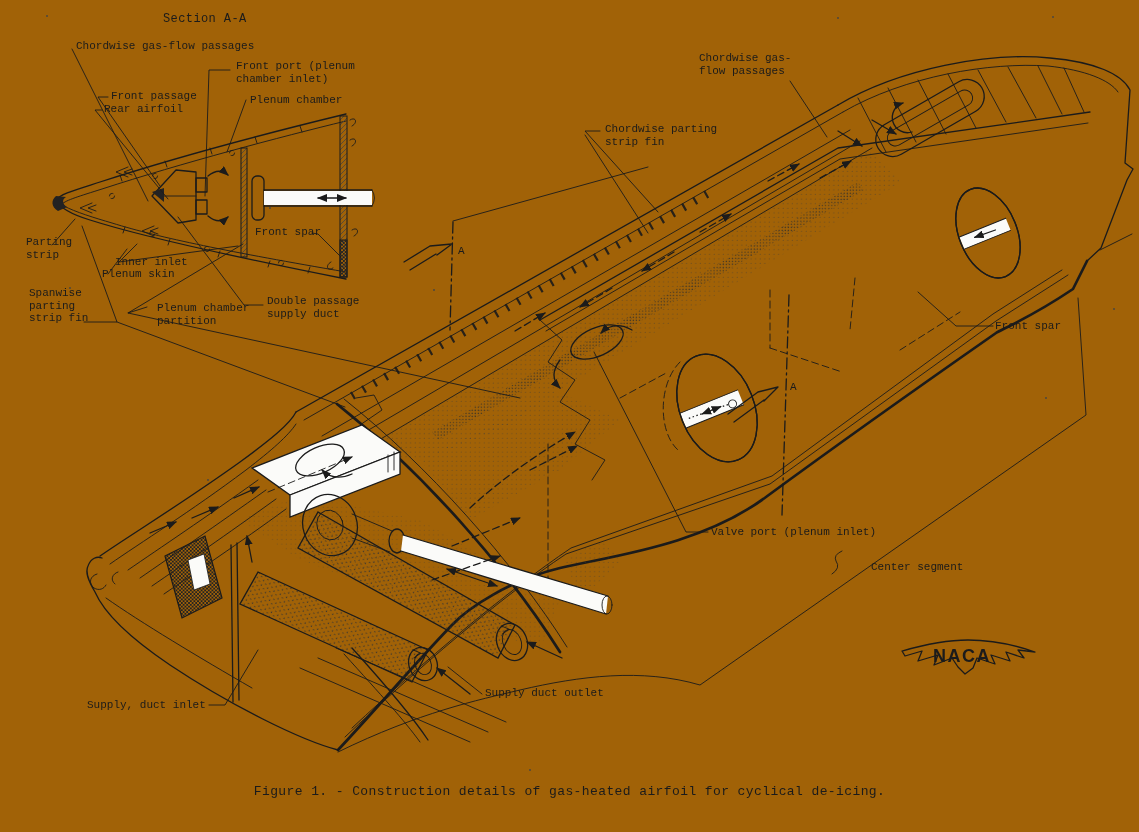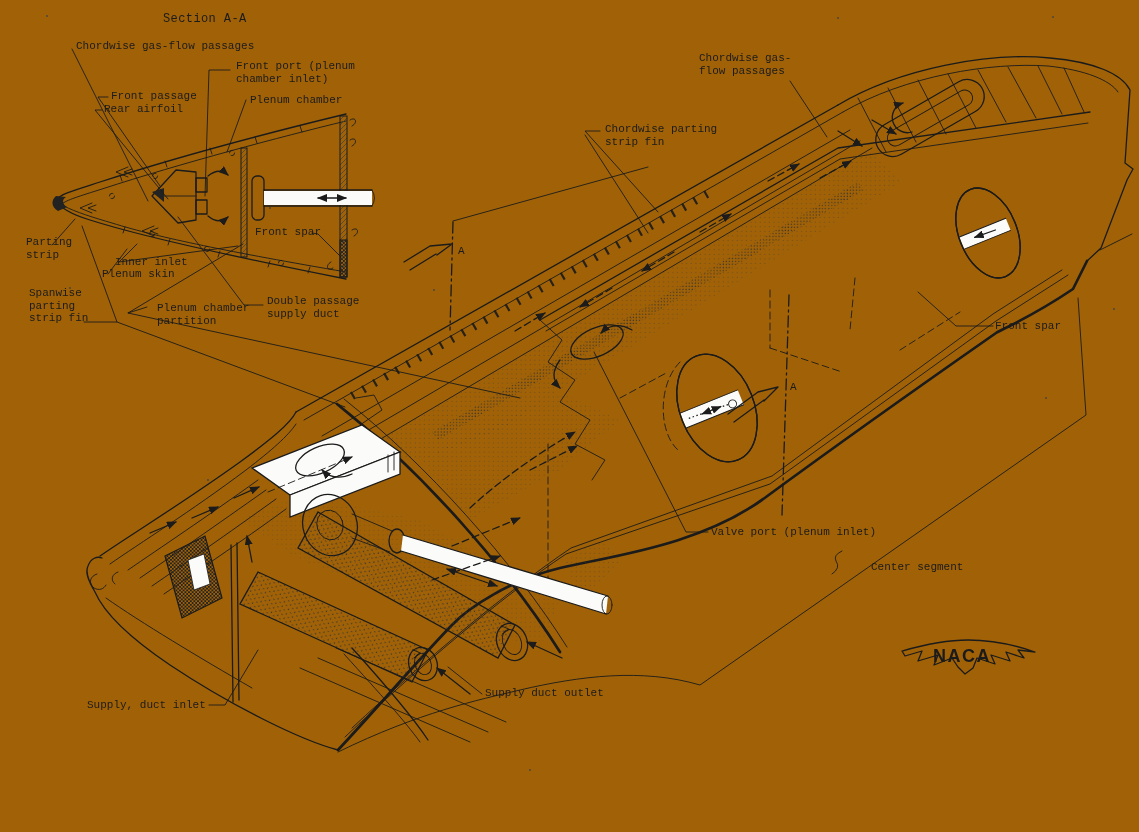--- a/index.html
+++ b/index.html
@@ -328,14 +328,15 @@
 strip fin</div>
 <div class="lbl" style="left:995px;top:320px">Front spar</div>
 <div class="lbl" style="left:711px;top:526px">Valve port (plenum inlet)</div>
 <div class="lbl" style="left:871px;top:561px">Center segment</div>
 <div class="lbl" style="left:87px;top:699px">Supply, duct inlet</div>
 <div class="lbl" style="left:485px;top:687px">Supply duct outlet</div>
 <div class="lbl" style="left:458px;top:245px">A</div>
 <div class="lbl" style="left:790px;top:381px">A</div>
 
 <div class="logoTxt">NACA</div>
+<div class="cap">Figure 1. - Construction details of gas-heated airfoil for cyclical de-icing.</div>
 
 </div>
 
 </body></html>

